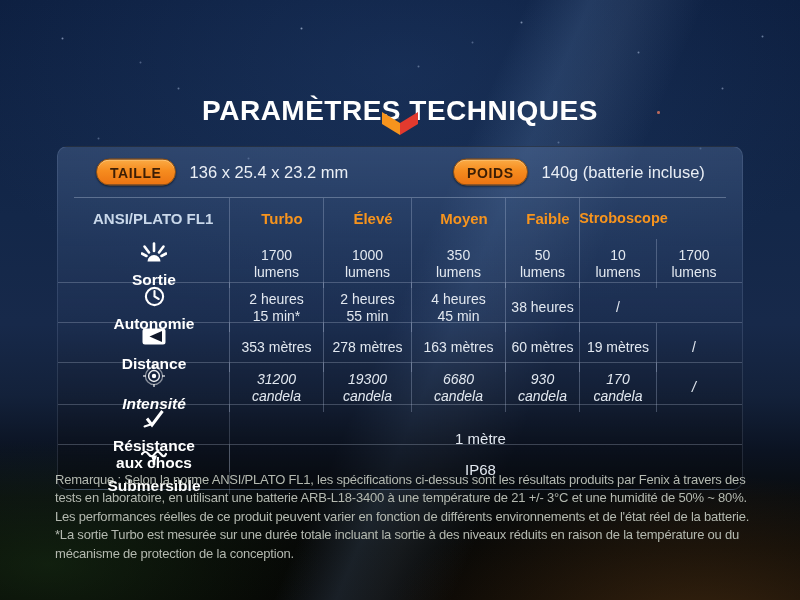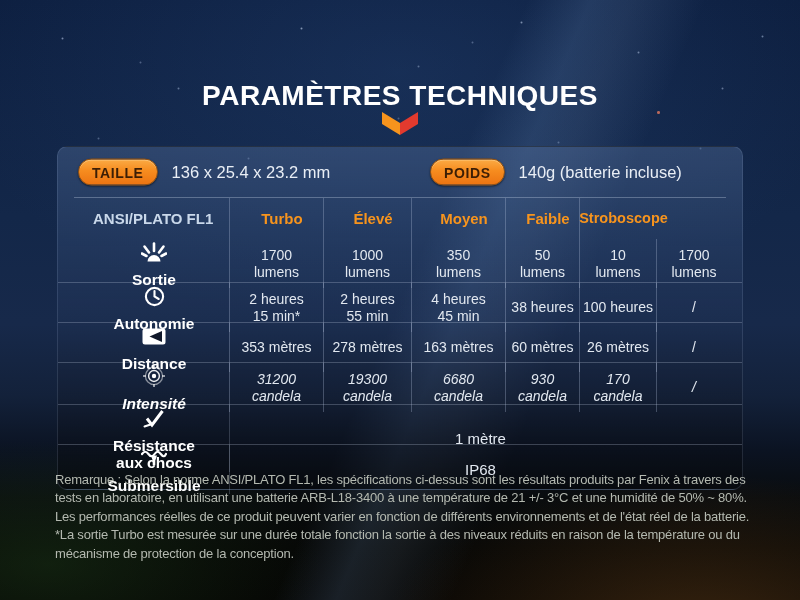--- a/index.html
+++ b/index.html
@@ -23,38 +23,38 @@
       301px 28px 0 0.5px rgba(205,220,245,0.6), 418px 66px 0 0.5px rgba(190,210,240,0.4),
       521px 22px 0 0.5px rgba(210,225,250,0.55), 638px 52px 0 0.5px rgba(195,212,242,0.5),
       722px 88px 0 0.5px rgba(200,216,245,0.45), 762px 36px 0 0.5px rgba(190,210,240,0.5),
       98px 138px 0 0.5px rgba(185,205,238,0.35), 248px 158px 0 0.5px rgba(185,205,238,0.35),
       398px 118px 0 0.5px rgba(185,205,238,0.3), 558px 142px 0 0.5px rgba(185,205,238,0.35),
       700px 148px 0 0.5px rgba(185,205,238,0.3), 658px 112px 0 1px rgba(225,120,95,0.8),
       140px 62px 0 0.5px rgba(190,210,240,0.35), 472px 42px 0 0.5px rgba(190,210,240,0.35);
   }
 
   .page-title{
-    position:absolute; top:80px; left:0; width:100%; text-align:center;
+    position:absolute; top:95px; left:0; width:100%; text-align:center;
     color:#ffffff; font-size:28px; font-weight:bold; letter-spacing:0.5px;
   }
   .chevron{ position:absolute; top:112px; left:50%; transform:translateX(-50%); }
 
   .panel{
     position:absolute; left:57px; top:146px; width:686px; height:344px;
     border-radius:10px; border:1px solid rgba(165,185,215,0.16);
     background:linear-gradient(180deg,
       rgba(98,126,172,0.34) 0%, rgba(64,90,134,0.30) 28%,
       rgba(40,58,94,0.26) 52%, rgba(18,25,40,0.40) 76%, rgba(6,8,12,0.58) 100%);
     display:flex; flex-direction:column;
   }
 
   .pills-row{ position:relative; height:50px; flex:none; }
   .pill-group{ position:absolute; top:50%; transform:translateY(-50%);
     display:flex; align-items:center; gap:14px; }
-  .pill-group.g1{ left:20px; } .pill-group.g2{ left:372px; }
+  .pill-group.g1{ left:38px; } .pill-group.g2{ left:395px; }
   .pill{
     height:27px; padding:0 13px; border-radius:14px;
     display:flex; align-items:center;
     background:linear-gradient(180deg,#fbab45 0%,#f68c1f 45%,#ec7412 100%);
     border:1px solid #93500e; box-shadow:0 1px 2px rgba(0,0,0,0.55), inset 0 1px 0 rgba(255,230,180,0.55);
     color:#3c1e05; font-size:14px; font-weight:bold; letter-spacing:0.6px;
   }
   .pill-value{ color:#e9eef5; font-size:16.5px; }
 
   .hline{ height:1px; flex:none; margin:0 16px; background:rgba(195,208,228,0.35); }
@@ -184,23 +184,20 @@
           <span class="l2">55 min</span>
         </div>
       <div class="cell vdiv">
           <span>4 heures</span>
           <span class="l2">45 min</span>
         </div>
       <div class="cell vdiv">
           <span>38 heures</span>
         </div>
       <div class="cell vdiv">
-          <span>100 heures</span>
-        </div>
-      <div class="cell vdiv">
           <span>/</span>
         </div>
     </div>
 
     <div class="trow h40 sep">
       <div class="cell label-cell">
         <span class="icon-box">
           <svg width="24" height="17" viewBox="0 0 24 17">
             <rect x="0.5" y="0.5" width="23" height="16" rx="2.5" fill="#fff"></rect>
             <polygon points="20,3 20,14 7.5,8.5" fill="#10182a"></polygon>
@@ -214,21 +211,21 @@
       <div class="cell vdiv">
           <span>278 mètres</span>
         </div>
       <div class="cell vdiv">
           <span>163 mètres</span>
         </div>
       <div class="cell vdiv">
           <span>60 mètres</span>
         </div>
       <div class="cell vdiv">
-          <span>26 mètres</span>
+          <span>19 mètres</span>
         </div>
       <div class="cell vdiv">
           <span>/</span>
         </div>
     </div>
 
     <div class="trow h42 sep">
       <div class="cell label-cell">
         <span class="icon-box">
           <svg width="22" height="22" viewBox="0 0 22 22">
@@ -293,15 +290,15 @@
         </span>
         <span class="row-label">Submersible</span>
       </div>
       <div class="merged">IP68</div>
     </div>
 
   </div>
 
   <div class="footnote">
     <div>Remarque : Selon la norme ANSI/PLATO FL1, les spécifications ci-dessus sont les résultats produits par Fenix à travers des tests en laboratoire, en utilisant une batterie ARB-L18-3400 à une température de 21 +/- 3°C et une humidité de 50% ~ 80%. Les performances réelles de ce produit peuvent varier en fonction de différents environnements et de l'état réel de la batterie.</div>
-    <div>*La sortie Turbo est mesurée sur une durée totale fonction la sortie à des niveaux réduits en raison de la température ou du mécanisme de protection de la conception.</div>
+    <div>*La sortie Turbo est mesurée sur une durée totale incluant la sortie à des niveaux réduits en raison de la température ou du mécanisme de protection de la conception.</div>
   </div>
 </div>
 
 </body></html>

